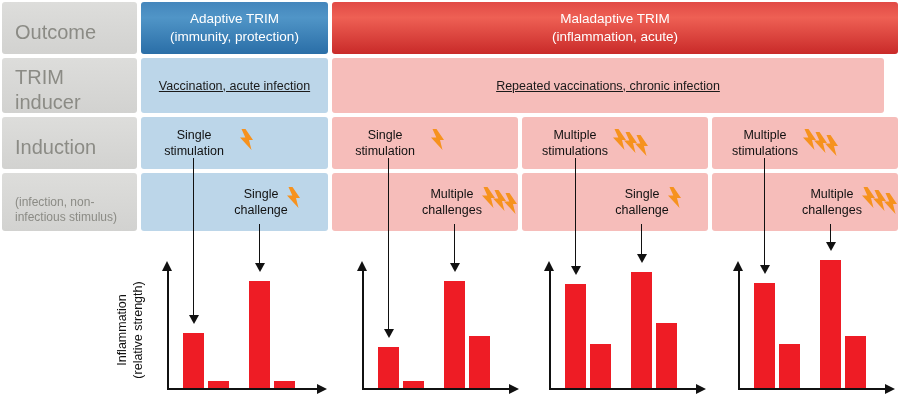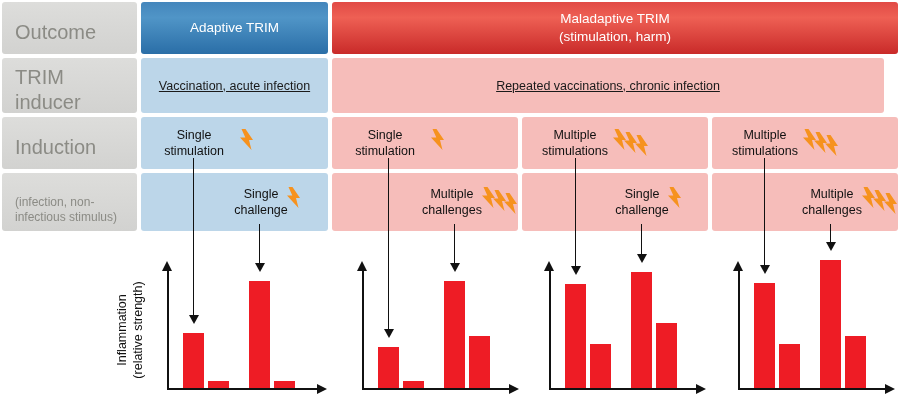--- a/index.html
+++ b/index.html
@@ -58,24 +58,25 @@
   </div>
   <div class="cell gray" style="left:2px;top:58px;width:135px;height:55px;">
     <div class="main">TRIM inducer</div>
   </div>
   <div class="cell gray" style="left:2px;top:173px;width:135px;height:58px;">
     <div class="sub">(infection, non-infectious stimulus)</div>
   </div>
 
   <div class="cell blue-head" style="left:141px;top:2px;width:187px;height:52px;">
     <div>Adaptive TRIM</div>
+    <div>(immunity, protection)</div>
   </div>
   <div class="cell red-head" style="left:332px;top:2px;width:566px;height:52px;">
     <div>Maladaptive TRIM</div>
-    <div>(stimulation, harm)</div>
+    <div>(inflammation, acute)</div>
   </div>
 
   <div class="cell lightblue centered-text" style="left:141px;top:58px;width:187px;height:55px;">
     <span>Vaccination, acute infection</span>
   </div>
   <div class="cell lightpink centered-text" style="left:332px;top:58px;width:552px;height:55px;">
     <span>Repeated vaccinations, chronic infection</span>
   </div>
 
   <div class="ylabel">

